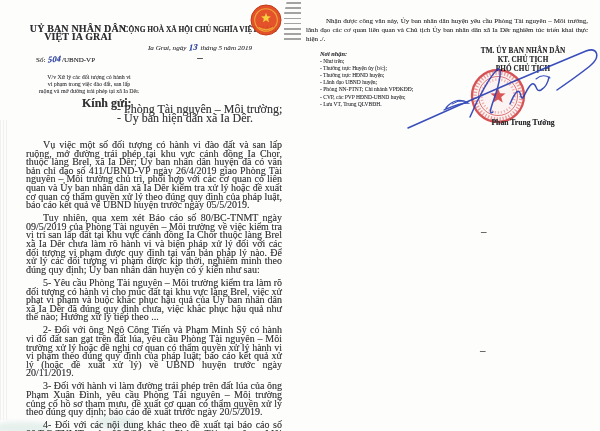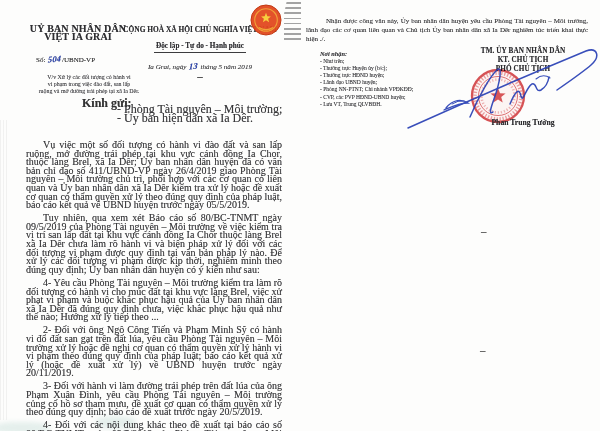--- a/index.html
+++ b/index.html
@@ -82,21 +82,20 @@
   </div>
 
   <div class="abs subject soft">
     <div>V/v Xử lý các đối tượng có hành vi</div>
     <div>vi phạm trong việc đào đất, san lấp</div>
     <div>ruộng và mở đường trái phép tại xã Ia Dêr.</div>
   </div>
 
   <div class="abs motto soft">
     <div class="l1">CỘNG HOÀ XÃ HỘI CHỦ NGHĨA VIỆT NAM</div>
-    <div><span class="l2">Độc lập - Tự do - Hạnh phúc</span></div>
     <div class="dateline">
       <span>Ia Grai, ngày</span>
       <span class="hand">13</span>
       <span>tháng 5  năm 2019</span>
     </div>
     <div class="dashmark d1">–</div>
   </div>
 
   <svg class="abs" style="left:248px;top:1px;" width="36" height="40" viewBox="0 0 36 40">
     <circle cx="18" cy="19" r="15" fill="#e1491f" opacity="0.95"></circle>
@@ -109,21 +108,21 @@
 
   <div class="abs kinhgui soft">Kính gửi:</div>
   <div class="abs torecips soft">
     <div>-   Phòng Tài nguyên – Môi trường;</div>
     <div>-   Ủy ban hiện dân xã Ia Dêr.</div>
   </div>
 
   <div class="abs bodytext soft">
     <p>Vụ việc một số đối tượng có hành vi đào đất và san lấp ruộng, mở đường trái phép tại khu vực cánh đồng Ia Chor, thuộc làng Brel, xã Ia Dêr; Ủy ban nhân dân huyện đã có văn bản chỉ đạo số 411/UBND-VP ngày 26/4/2019 giao Phòng Tài nguyên – Môi trường chủ trì, phối hợp với các cơ quan có liên quan và Ủy ban nhân dân xã Ia Dêr kiểm tra xử lý hoặc đề xuất cơ quan có thẩm quyền xử lý theo đúng quy định của pháp luật, báo cáo kết quả về UBND huyện trước ngày 05/5/2019.</p>
     <p>Tuy nhiên, qua xem xét Báo cáo số 80/BC-TNMT ngày 09/5/2019 của Phòng Tài nguyên – Môi trường về việc kiểm tra vị trí san lấp đất tại khu vực cánh đồng Ia Chor thuộc làng Brel xã Ia Dêr chưa làm rõ hành vi và biện pháp xử lý đối với các đối tượng vi phạm được quy định tại văn bản pháp lý nào. Để xử lý các đối tượng vi phạm được kịp thời, nghiêm minh theo đúng quy định; Ủy ban nhân dân huyện có ý kiến như sau:</p>
-    <p>4- Yêu cầu Phòng Tài nguyên – Môi trường kiểm tra làm rõ đối tượng có hành vi cho múc đất tại khu vực làng Brel, việc xử phạt vi phạm và buộc khắc phục hậu quả của Ủy ban nhân dân xã Ia Dêr đã đúng quy định chưa, việc khắc phục hậu quả như thế nào; Hướng xử lý tiếp theo ...</p>
+    <p>5- Yêu cầu Phòng Tài nguyên – Môi trường kiểm tra làm rõ đối tượng có hành vi cho múc đất tại khu vực làng Brel, việc xử phạt vi phạm và buộc khắc phục hậu quả của Ủy ban nhân dân xã Ia Dêr đã đúng quy định chưa, việc khắc phục hậu quả như thế nào; Hướng xử lý tiếp theo ...</p>
     <p>2- Đối với ông Ngô Công Tiến và Phạm Minh Sỹ có hành vi đổ đất san gạt trên đất lúa, yêu cầu Phòng Tài nguyên – Môi trường xử lý hoặc đề nghị cơ quan có thẩm quyền xử lý hành vi vi phạm theo đúng quy định của pháp luật; báo cáo kết quả xử lý (hoặc đề xuất xử lý) về UBND huyện trước ngày 20/11/2019.</p>
     <p>3- Đối với hành vi làm đường trái phép trên đất lúa của ông Phạm Xuân Đình, yêu cầu Phòng Tài nguyên – Môi trường củng cố hồ sơ tham mưu, đề xuất cơ quan có thẩm quyền xử lý theo đúng quy định; báo cáo đề xuất trước ngày 20/5/2019.</p>
     <p>4- Đối với các nội dung khác theo đề xuất tại báo cáo số 80/BC-TNMT ngày 09/5/2019 của Phòng Tài nguyên – Môi trường về việc kiểm tra vị trí san lấp đất tại khu vực cánh đồng Ia Chor thuộc làng Brel xã Ia Dêr, giao Phòng Tài Nguyên – Môi trường tham mưu Ủy ban nhân dân huyện chỉ đạo các cơ quan liên quan và Ủy ban nhân dân xã Ia Dêr triển khai thực hiện.</p>
   </div>
   <div class="abs dashmark p1dash">–</div>
 
   <div class="abs closing soft">
     <p>Nhận được công văn này, Ủy ban nhân dân huyện yêu cầu Phòng Tài nguyên – Môi trường, lãnh đạo các cơ quan liên quan và Chủ tịch Ủy ban nhân dân xã Ia Dêr nghiêm túc triển khai thực hiện ./.</p>
   </div>
 

